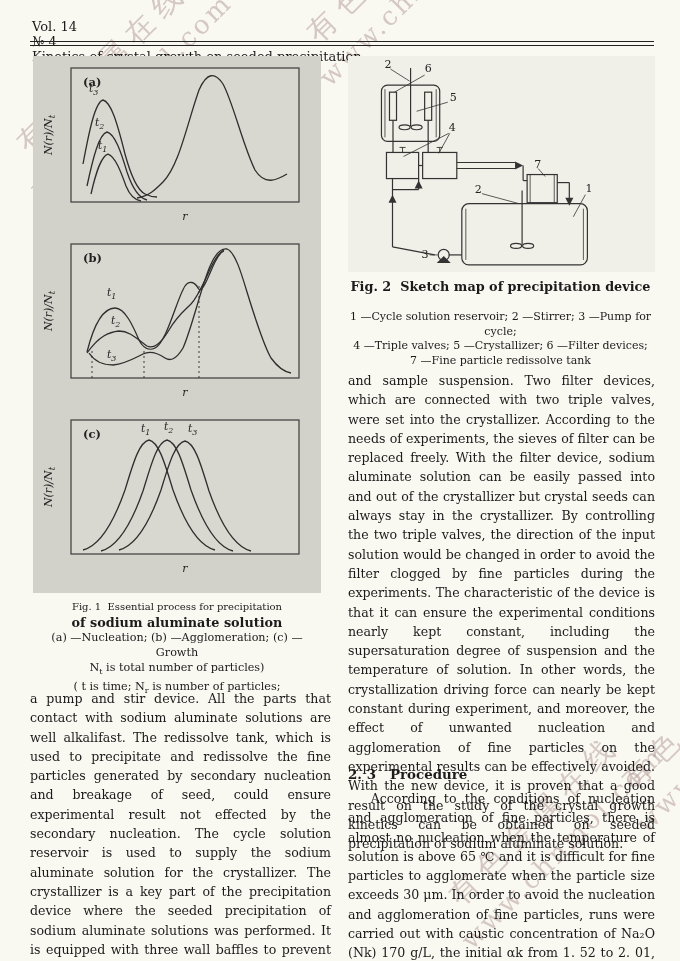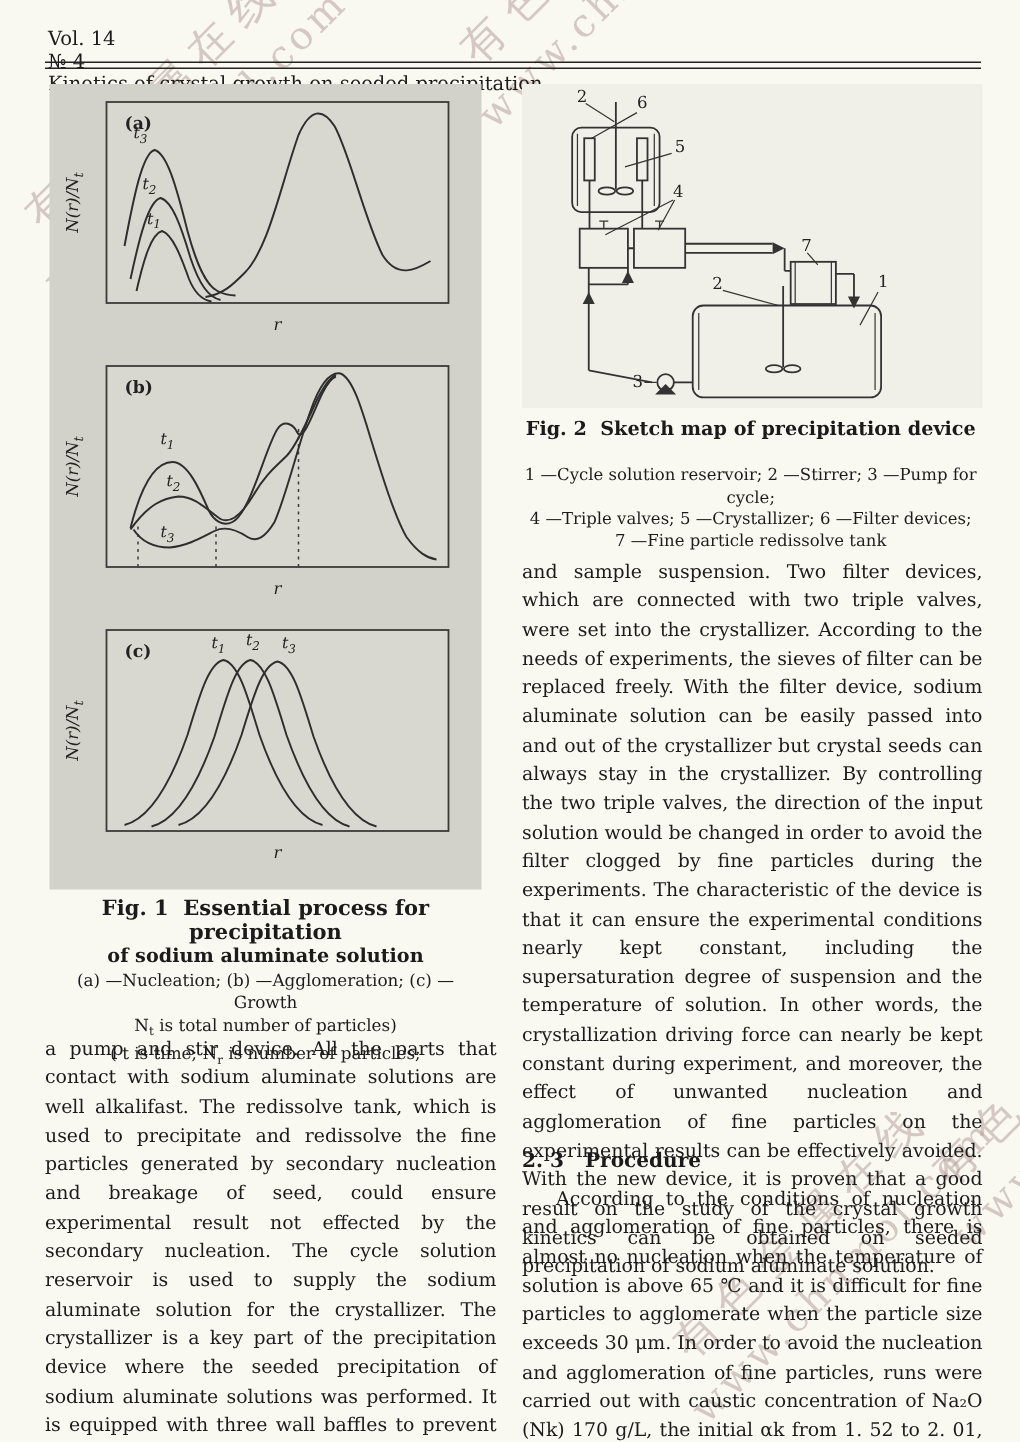--- a/index.html
+++ b/index.html
@@ -19,21 +19,21 @@
   .rule.r2{top:45px;}
 
   
   .fig1{position:absolute;left:33px;top:56px;width:288px;height:537px;background:#d2d2ca;}
   .fig1 svg{display:block;margin:4px auto 0 auto;}
   .axis-label{font-family:"DejaVu Serif",serif;font-style:italic;font-size:11px;fill:#222;}
   .panel-tag{font-family:"DejaVu Serif",serif;font-weight:bold;font-size:11.5px;fill:#222;}
   .curve-lab{font-family:"DejaVu Serif",serif;font-style:italic;font-size:10.5px;fill:#222;}
 
   .cap1{position:absolute;left:33px;top:599px;width:288px;text-align:center;line-height:15.5px;}
-  .cap1 .l1{font-size:14px;font-weight:bold;}
+  .cap1 .l1{font-size:10px;font-weight:normal;}
   .cap1 .l2{font-size:12.8px;font-weight:bold;}
   .cap1 .sm{font-size:11.2px;line-height:15px;}
   .cap1 sub,.cap2 sub{font-size:8px;}
 
   .lbody{position:absolute;left:30px;top:689px;width:301px;
          font-size:12.6px;line-height:19.3px;text-align:justify;}
 
   
   .fig2{position:absolute;left:348px;top:56px;width:307px;height:216px;background:#f1f0e8;}
   .fig2 svg{display:block;}

